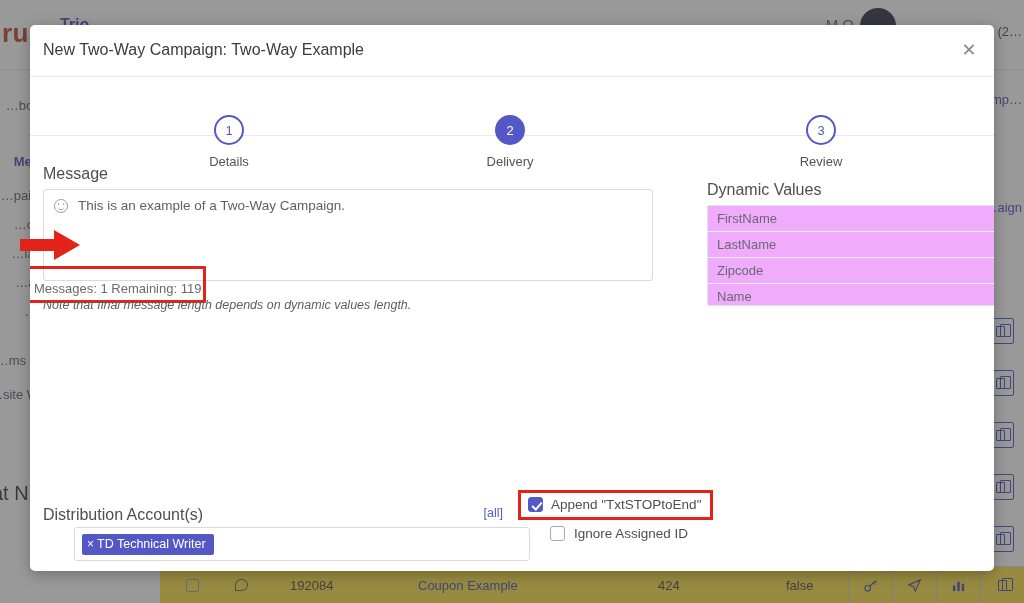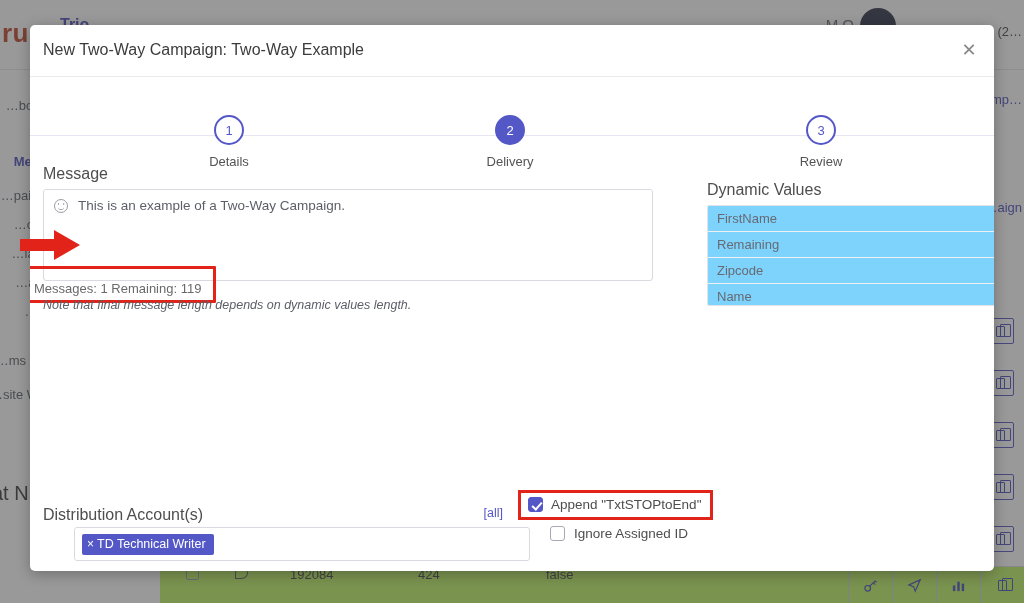--- a/index.html
+++ b/index.html
@@ -77,22 +77,22 @@
   }
   .bg-copy-glyph::after {
     content: ''; position: absolute; left: 3px; top: -3px;
     width: 9px; height: 11px; border: 1.4px solid #4b4fbd; border-radius: 1px;
     background: transparent;
   }
 
   
   #bg-bottom-row {
     position: absolute; left: 160px; bottom: 0; width: 864px; height: 37px;
-    background: #bef264; border-top: 1px solid #dcdcdc;
-    display: flex; 
+    background: #fde047; border-top: 1px solid #dcdcdc;
+    display: flex; align-items: center;
   }
   .bg-cell { font-size: 13px; color: #4a4a4a; }
   #bg-row-check {
     width: 13px; height: 13px; border: 1px solid #9aa0ab; border-radius: 2px;
     margin-left: 26px;
   }
   #bg-row-bubble {
     margin-left: 36px; width: 13px; height: 12px;
     border: 1.4px solid #5a5f6b; border-radius: 50% 50% 50% 0;
   }
@@ -185,32 +185,32 @@
   }
   #message-text {
     margin-left: 24px; font-size: 13.5px; color: #5d5f68; line-height: 16px;
   }
   #message-counter {
     margin-top: 10px; font-size: 13px; color: #6a6a6a; display: inline-block;
   }
   #counter-annotation {
     position: absolute; left: -5px; top: 101px;
     border: 3px solid #e2231a; background: transparent;
-    padding: 2px 12px 3px 6px; border-radius: 1px;
+    padding: 2px 2px 3px 6px; border-radius: 1px;
   }
   #message-note {
     position: absolute; left: 13px; top: 133px;
     font-size: 12.5px; color: #5d5f68; font-style: italic;
   }
 
   #dynamic-col {
     position: absolute; left: 677px; top: 16px; width: 300px;
   }
   #dynamic-list {
-    border: 1px solid #e2e3e9; border-radius: 2px; background: #7dd3fc;
+    border: 1px solid #e2e3e9; border-radius: 2px; background: #f0abfc;
     height: 101px; overflow: hidden; position: relative;
   }
   .dyn-item {
     height: 26px; line-height: 26px; padding-left: 9px;
     font-size: 13px; color: #676a73;
     border-bottom: 1px solid #eef0f4; cursor: pointer;
   }
 
   
   #append-block {
@@ -303,20 +303,21 @@
       </div>
     <div class="bg-copy-icon" style="top:456px">
         <span class="bg-copy-glyph"></span>
       </div>
   </div>
 
   <div id="bg-bottom-row">
     <div id="bg-row-check"></div>
     <div id="bg-row-bubble"></div>
     <div class="bg-cell" style="margin-left:42px;width:128px">192084</div>
+    <div class="bg-cell" style="color:#4b4fbd;width:240px">Coupon Example</div>
     <div class="bg-cell" style="width:128px">424</div>
     <div class="bg-cell" style="flex:1">false</div>
     <div class="bg-action-cell">
       <svg width="15" height="15" viewBox="0 0 16 16" fill="none" stroke="#4b4fbd" stroke-width="1.3">
           <circle cx="5" cy="11" r="3"></circle>
           <path d="M7 9 L13 3 M11 5 l2 2 M13 3 l1.5 1.5"></path>
         </svg>
     </div>
     <div class="bg-action-cell">
       <svg width="15" height="15" viewBox="0 0 16 16" fill="none" stroke="#4b4fbd" stroke-width="1.3">
@@ -375,21 +376,21 @@
       <span id="message-counter">Messages: 1 Remaining: 119</span>
     </div>
 
     <div id="message-note">Note that final message length depends on dynamic values length.</div>
 
     <div id="dynamic-col">
       <div class="field-label">Dynamic Values</div>
       <div id="dynamic-list">
 
         <div class="dyn-item">FirstName</div>
-        <div class="dyn-item">Remaining</div>
+        <div class="dyn-item">LastName</div>
         <div class="dyn-item">Zipcode</div>
         <div class="dyn-item">Name</div>
       </div>
     </div>
 
     <div id="append-block">
       <span class="cb checked"></span>
       <span class="cb-label">Append "TxtSTOPtoEnd"</span>
     </div>
 

